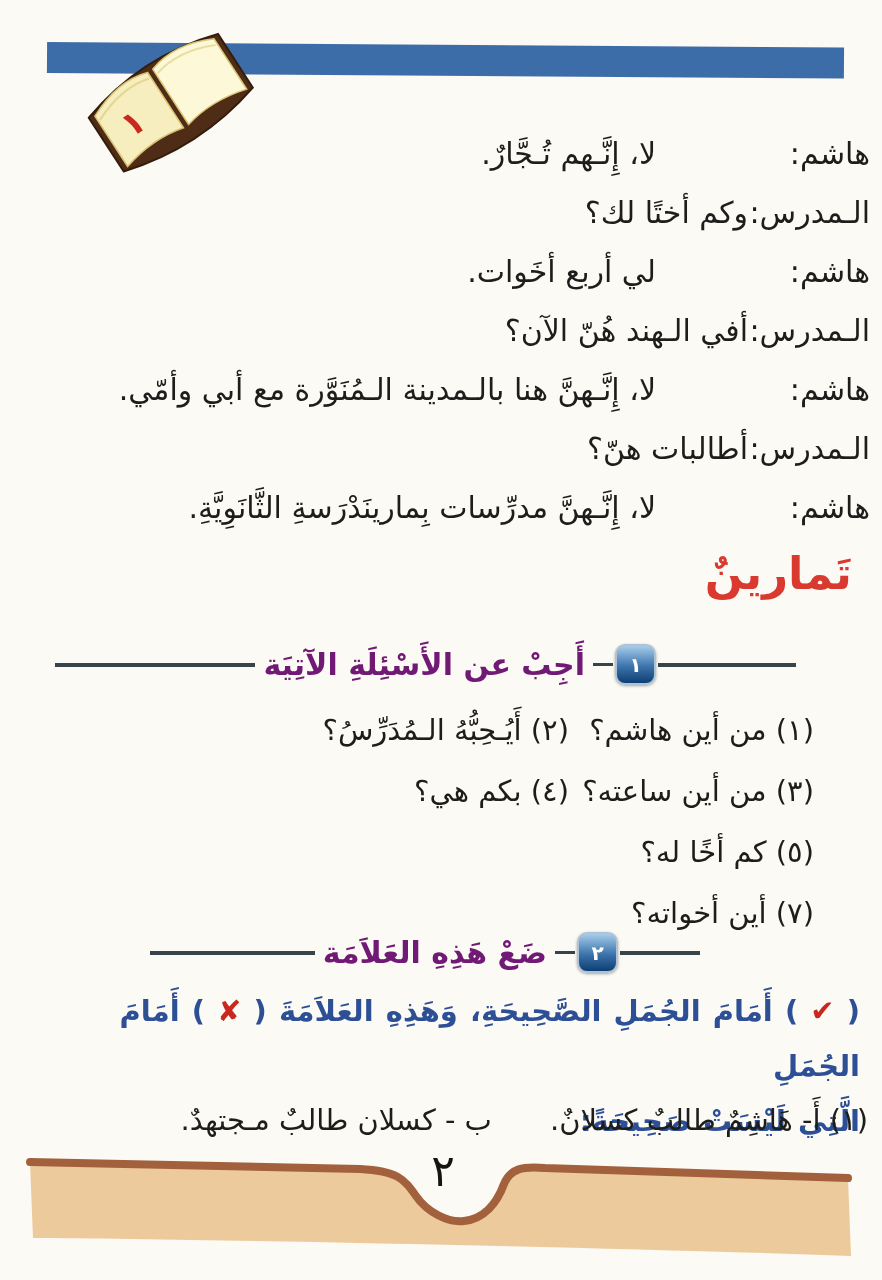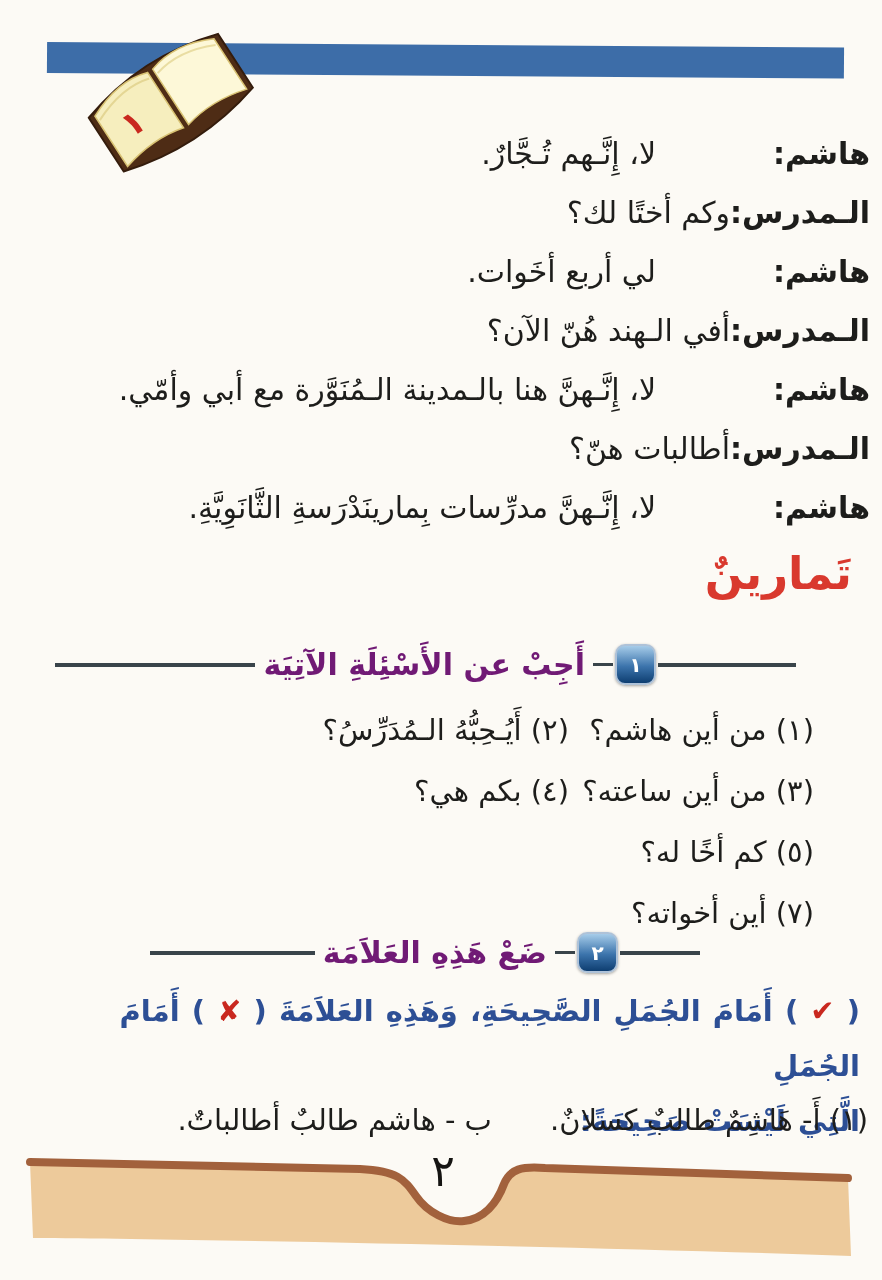--- a/index.html
+++ b/index.html
@@ -18,21 +18,21 @@
     position:absolute;left:47px;top:42px;width:797px;height:31px;
     background:#3d6da8;
     transform:rotate(0.4deg);
     transform-origin:left center;
   }
   
   .book{position:absolute;left:68px;top:28px;width:215px;height:155px;z-index:3;}
   
   .dialogue{position:absolute;top:124px;right:12px;width:858px;font-size:30px;}
   .dline{display:flex;align-items:baseline;height:59px;line-height:59px;white-space:nowrap;}
-  .spk{flex:0 0 122px;text-align:right;font-weight:bold;}
+  .spk{flex:0 0 122px;text-align:right;}
   .dline.indent .txt{padding-right:92px;text-align:center;}
   
   .tamarin{
     position:absolute;top:542px;right:30px;
     color:#d9392e;font-size:45px;font-weight:bold;line-height:1.4;
   }
   
   .ex-header{position:absolute;display:flex;align-items:center;direction:rtl;}
   .ex1{top:642px;right:86px;}
   .ex2{top:930px;right:182px;}
@@ -180,21 +180,21 @@
       <span class="markgroup"><span>(</span>
         <span class="mark">✘</span>
         <span>)</span></span>
       <span>أَمَامَ الجُمَلِ</span>
     </div>
     <div>الَّتِي لَيْسَتْ صَحِيحَةً:</div>
   </div>
 
   <div class="items-row">
     <span>(١) أَ- هَاشِمٌ طالبٌ كسلانٌ.</span>
-    <span>ب - هاشم طالبٌ أطالباتٌ.</span>
+    <span>ب - كسلان طالبٌ مـجتهدٌ.</span>
   </div>
 
   <svg class="footer-svg" width="882" height="140" viewBox="0 0 882 140">
     <path d="M30,22 C150,25 300,27 360,29 C398,31 404,39 416,56 C427,72 448,83 464,81
          C484,79 497,63 504,44 C510,29 522,26 545,28 L848,38
          L851,116 C600,107 200,99 33,98 Z" fill="#edca9b"></path>
     <path d="M30,22 C150,25 300,27 360,29 C398,31 404,39 416,56 C427,72 448,83 464,81
          C484,79 497,63 504,44 C510,29 522,26 545,28 L848,38" fill="none" stroke="#a2613c" stroke-width="8" stroke-linecap="round"></path>
   </svg>
 

